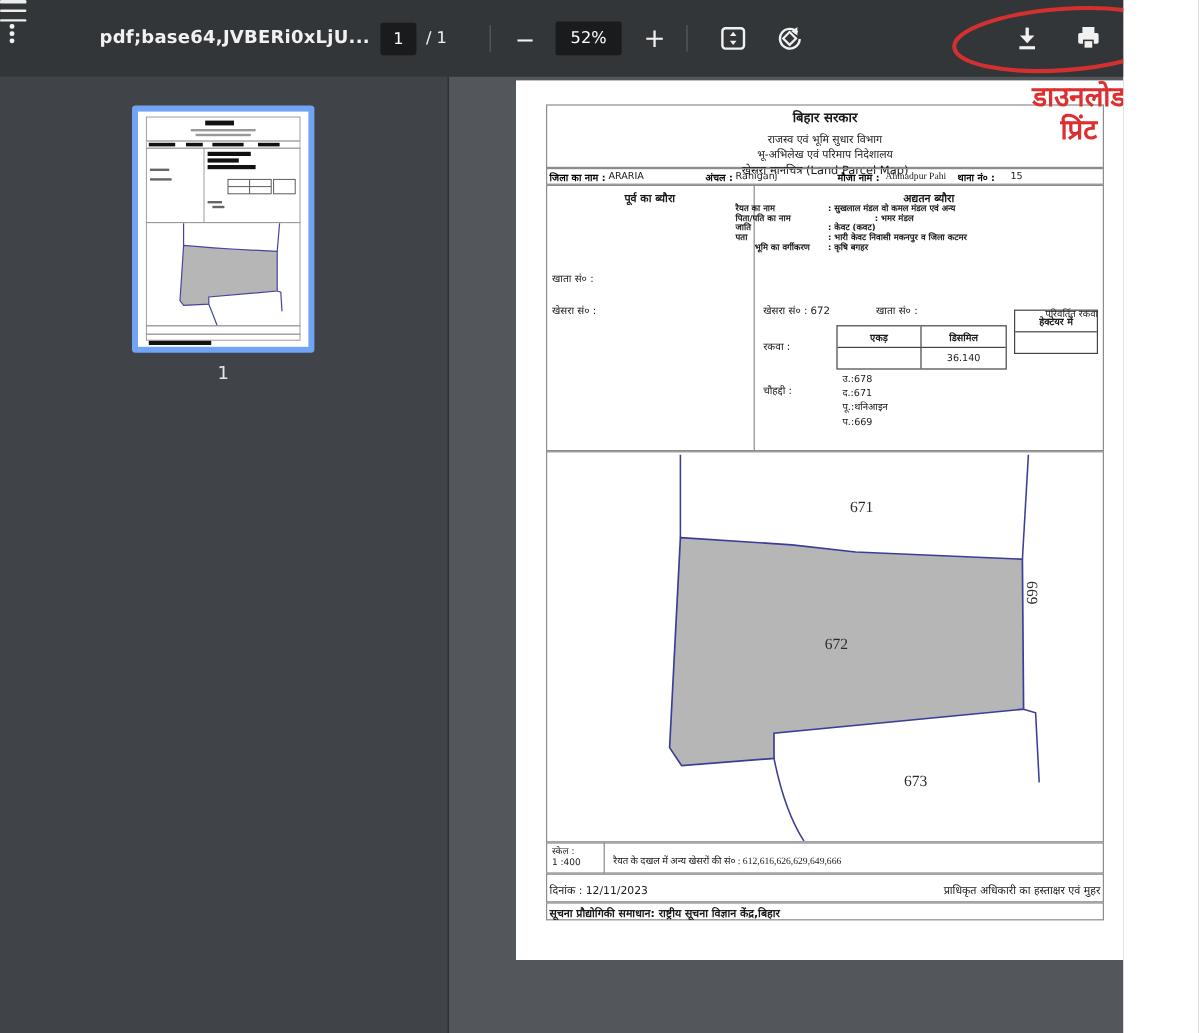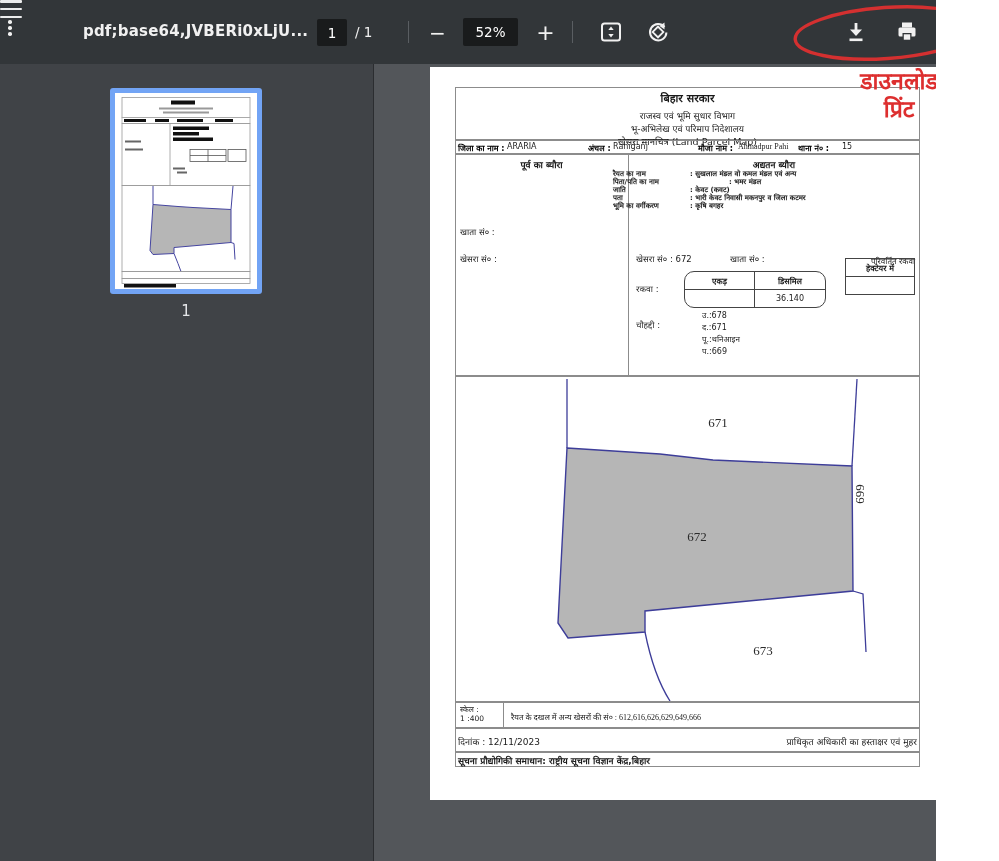--- a/index.html
+++ b/index.html
@@ -188,30 +188,30 @@
     <div class="abs" style="left:198px; top:91px; width:292px; text-align:center; font-size:9px; font-weight:700;">अद्यतन ब्यौरा</div>
 
     <div class="abs f7" style="left:183px; top:103px;">रैयत का नाम</div>
     <div class="abs f7" style="left:260px; top:103px;">: सुखलाल मंडल वो कमल मंडल एवं  अन्य</div>
     <div class="abs f7" style="left:183px; top:111px;">पिता/पति का नाम</div>
     <div class="abs f7" style="left:260px; top:111px;margin-left:39px;">: भमर मंडल</div>
     <div class="abs f7" style="left:183px; top:119px;">जाति</div>
     <div class="abs f7" style="left:260px; top:119px;">: केवट (कवट)</div>
     <div class="abs f7" style="left:183px; top:127px;">पता</div>
     <div class="abs f7" style="left:260px; top:127px;">: भारी केवट निवासी मकनपुर व जिला कटमर</div>
-    <div class="abs f7" style="left:183px; top:135px;">भूमि का वर्गीकरण</div>
+    <div class="abs f7" style="left:199px; top:135px;">भूमि का वर्गीकरण</div>
     <div class="abs f7" style="left:260px; top:135px;">: कृषि बगहर</div>
 
     <div class="abs f85" style="left:206px; top:186px;">खेसरा सं० : 672</div>
     <div class="abs f85" style="left:300px; top:186px;">खाता सं० :</div>
     <div class="abs" style="left:400px; top:188px; width:85px; text-align:right; font-size:8px;">परिवर्तित रकवा</div>
 
     <div class="abs f85" style="left:206px; top:216px;">रकवा :</div>
 
-    <div class="tbl" style="left:254px; top:204px; width:142px; height:37px;border-radius:10px;">
+    <div class="tbl" style="left:267px; top:204px; width:142px; height:37px;">
       <div class="row" style="height:18px;">
         <div class="cell" style="width:71px; font-weight:700;">एकड़</div>
         <div class="cell" style="width:71px; font-weight:700;">डिसमिल</div>
       </div>
       <div class="row" style="height:17px;">
         <div class="cell" style="width:71px;"></div>
         <div class="cell" style="width:71px;">36.140</div>
       </div>
     </div>
     <div class="tbl" style="left:415px; top:191px; width:70px; height:37px;">

